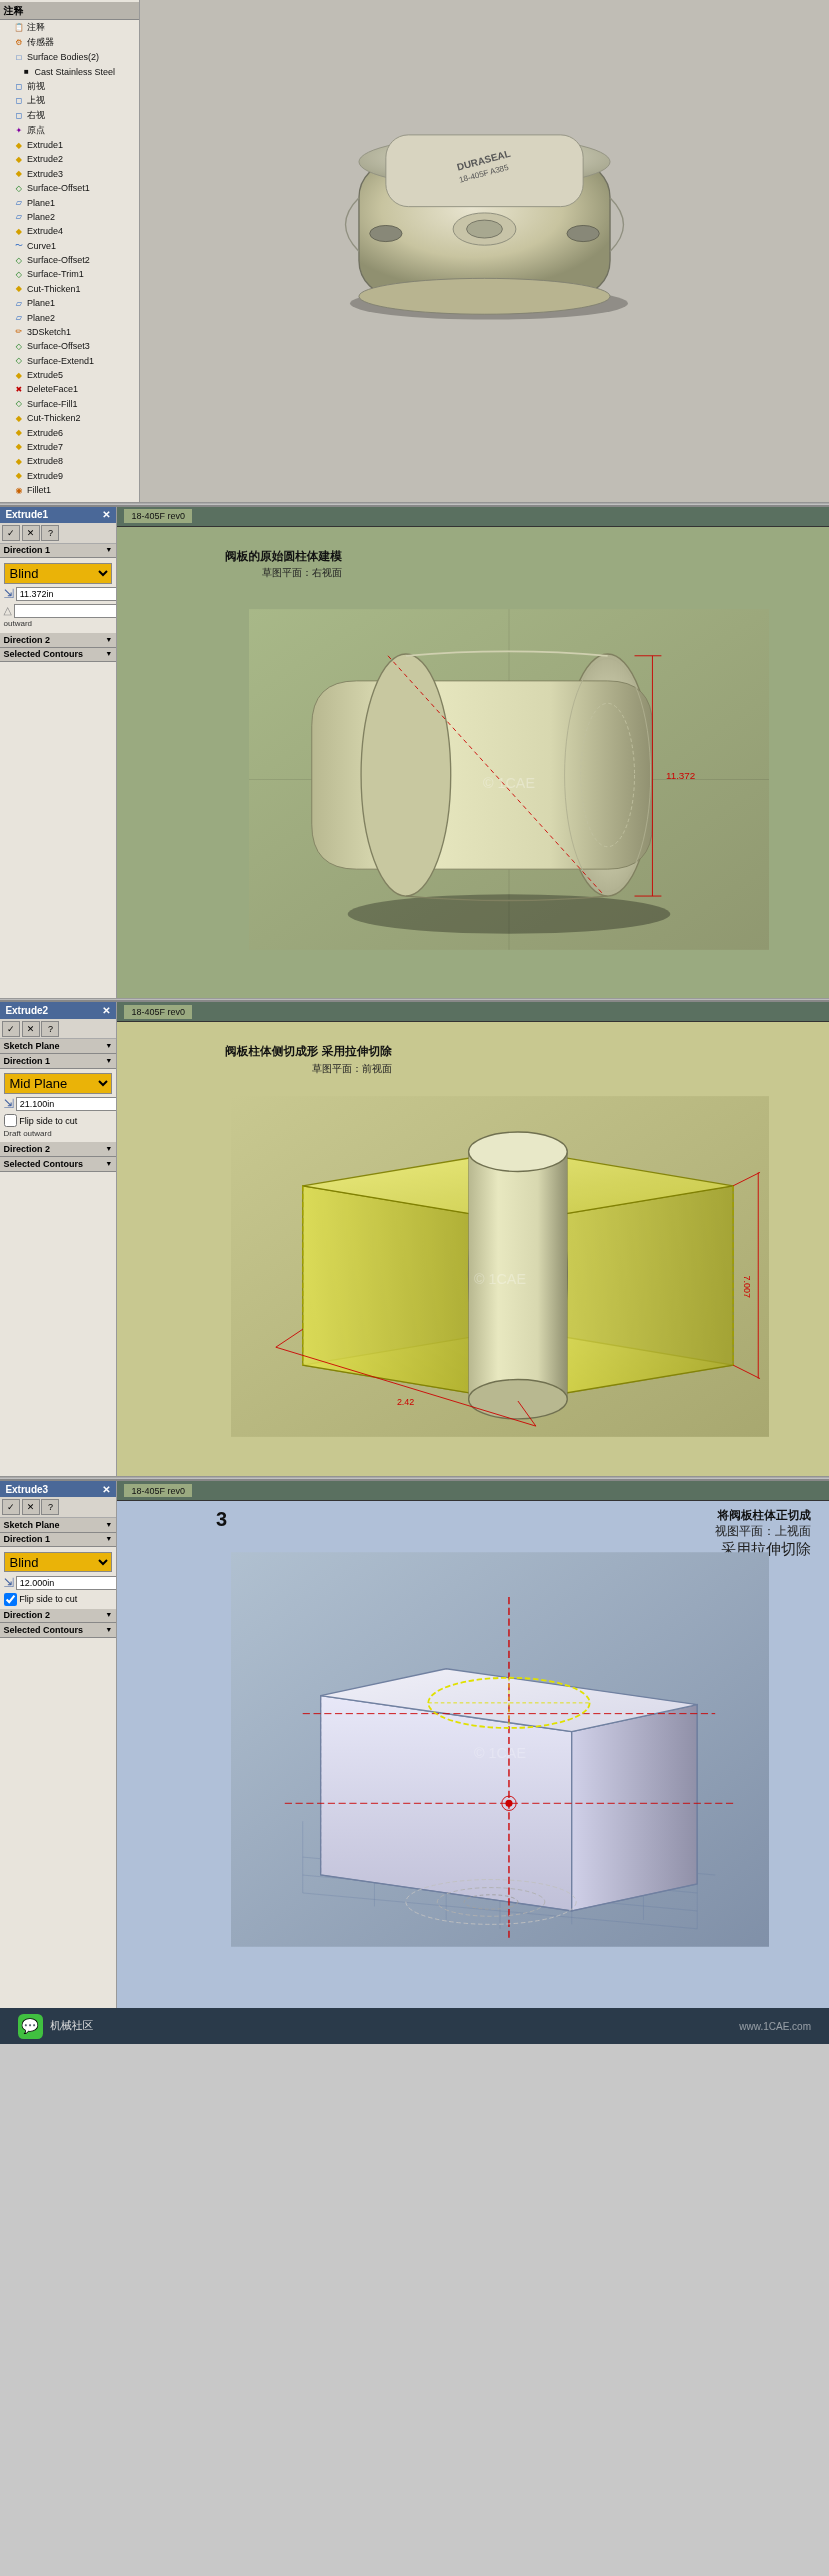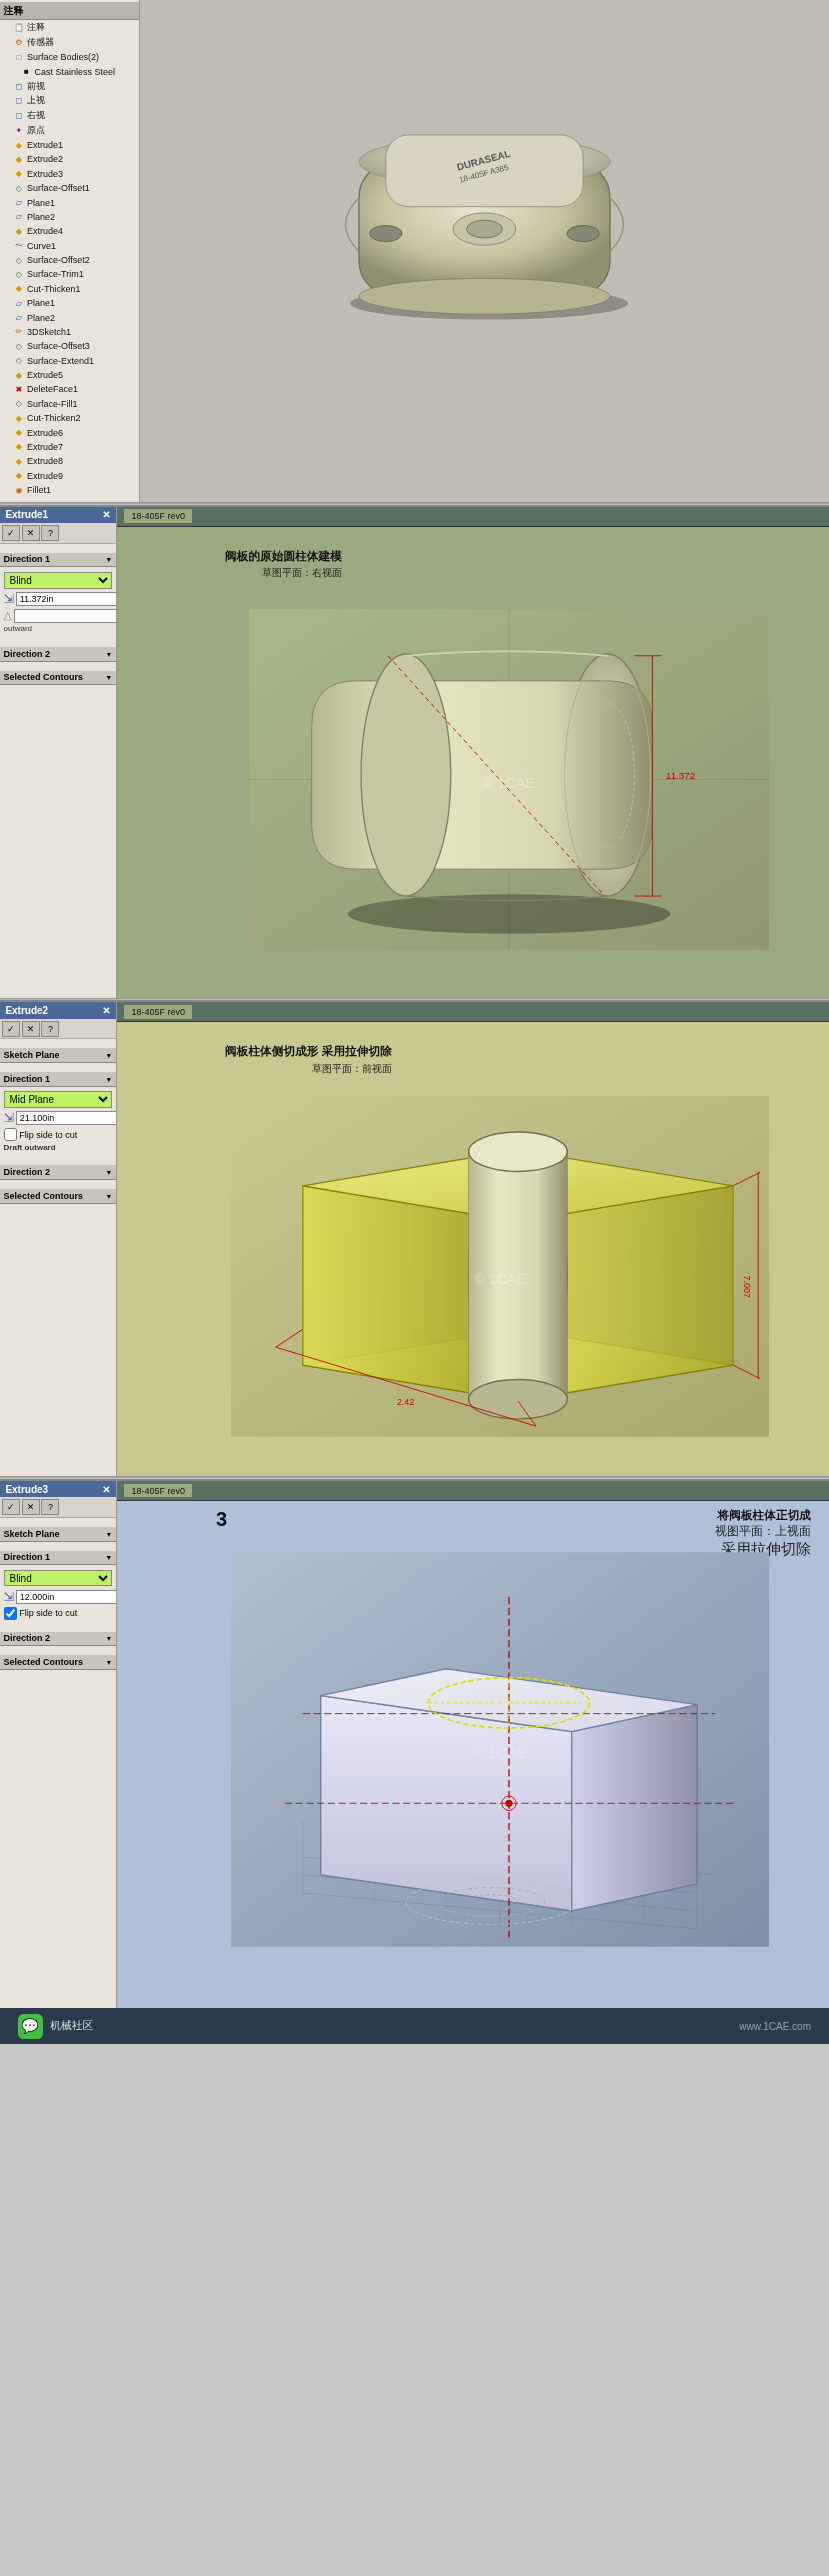--- a/index.html
+++ b/index.html
@@ -157,34 +157,33 @@
       font-size: 9px;
     }
 
     .panel-section {
       background: #c8c4bc;
       border-bottom: 0.9px solid #888;
       padding: 1.8px 3.6px;
       font-size: 9px;
       font-weight: bold;
       display: flex;
-      align-items: flex-end;
+      align-items: flex-start;
       justify-content: space-between;
-      margin-top: 9px;
     }
 
     .panel-content {
       padding: 2.7px 3.6px;
       font-size: 9px;
     }
 
     .panel-select {
       width: 100%;
-      font-size: 10px;
-      background: #bef264;
+      font-size: 13px;
+      background: #eab308;
       border: 0.9px solid #888;
       padding: 0.9px;
       margin-top: 1.8px;
     }
 
     .panel-input-row {
       display: flex;
       align-items: center;
       margin-top: 2.7px;
       gap: 1.8px;
@@ -665,21 +664,21 @@
         <option>Mid Plane</option>
       </select>
       <div class="panel-input-row">
         <span style="font-size:12.6px;color:#4060a0;">⇲</span>
         <input class="panel-input" type="text" value="21.100in" style="">
       </div>
       <div class="panel-checkbox-row">
         <input type="checkbox" style="">
         <span>Flip side to cut</span>
       </div>
-      <div style="padding:1.8px 0;font-size:8px;color:#333;font-weight:bold;">Draft outward</div>
+      <div style="padding:1.8px 0;font-size:8px;color:#333;">Draft outward</div>
     </div>
 
     <div class="panel-section">
       <span>Direction 2</span>
       <span class="chevron">▼</span>
     </div>
 
     <div class="panel-section">
       <span>Selected Contours</span>
       <span class="chevron">▼</span>

